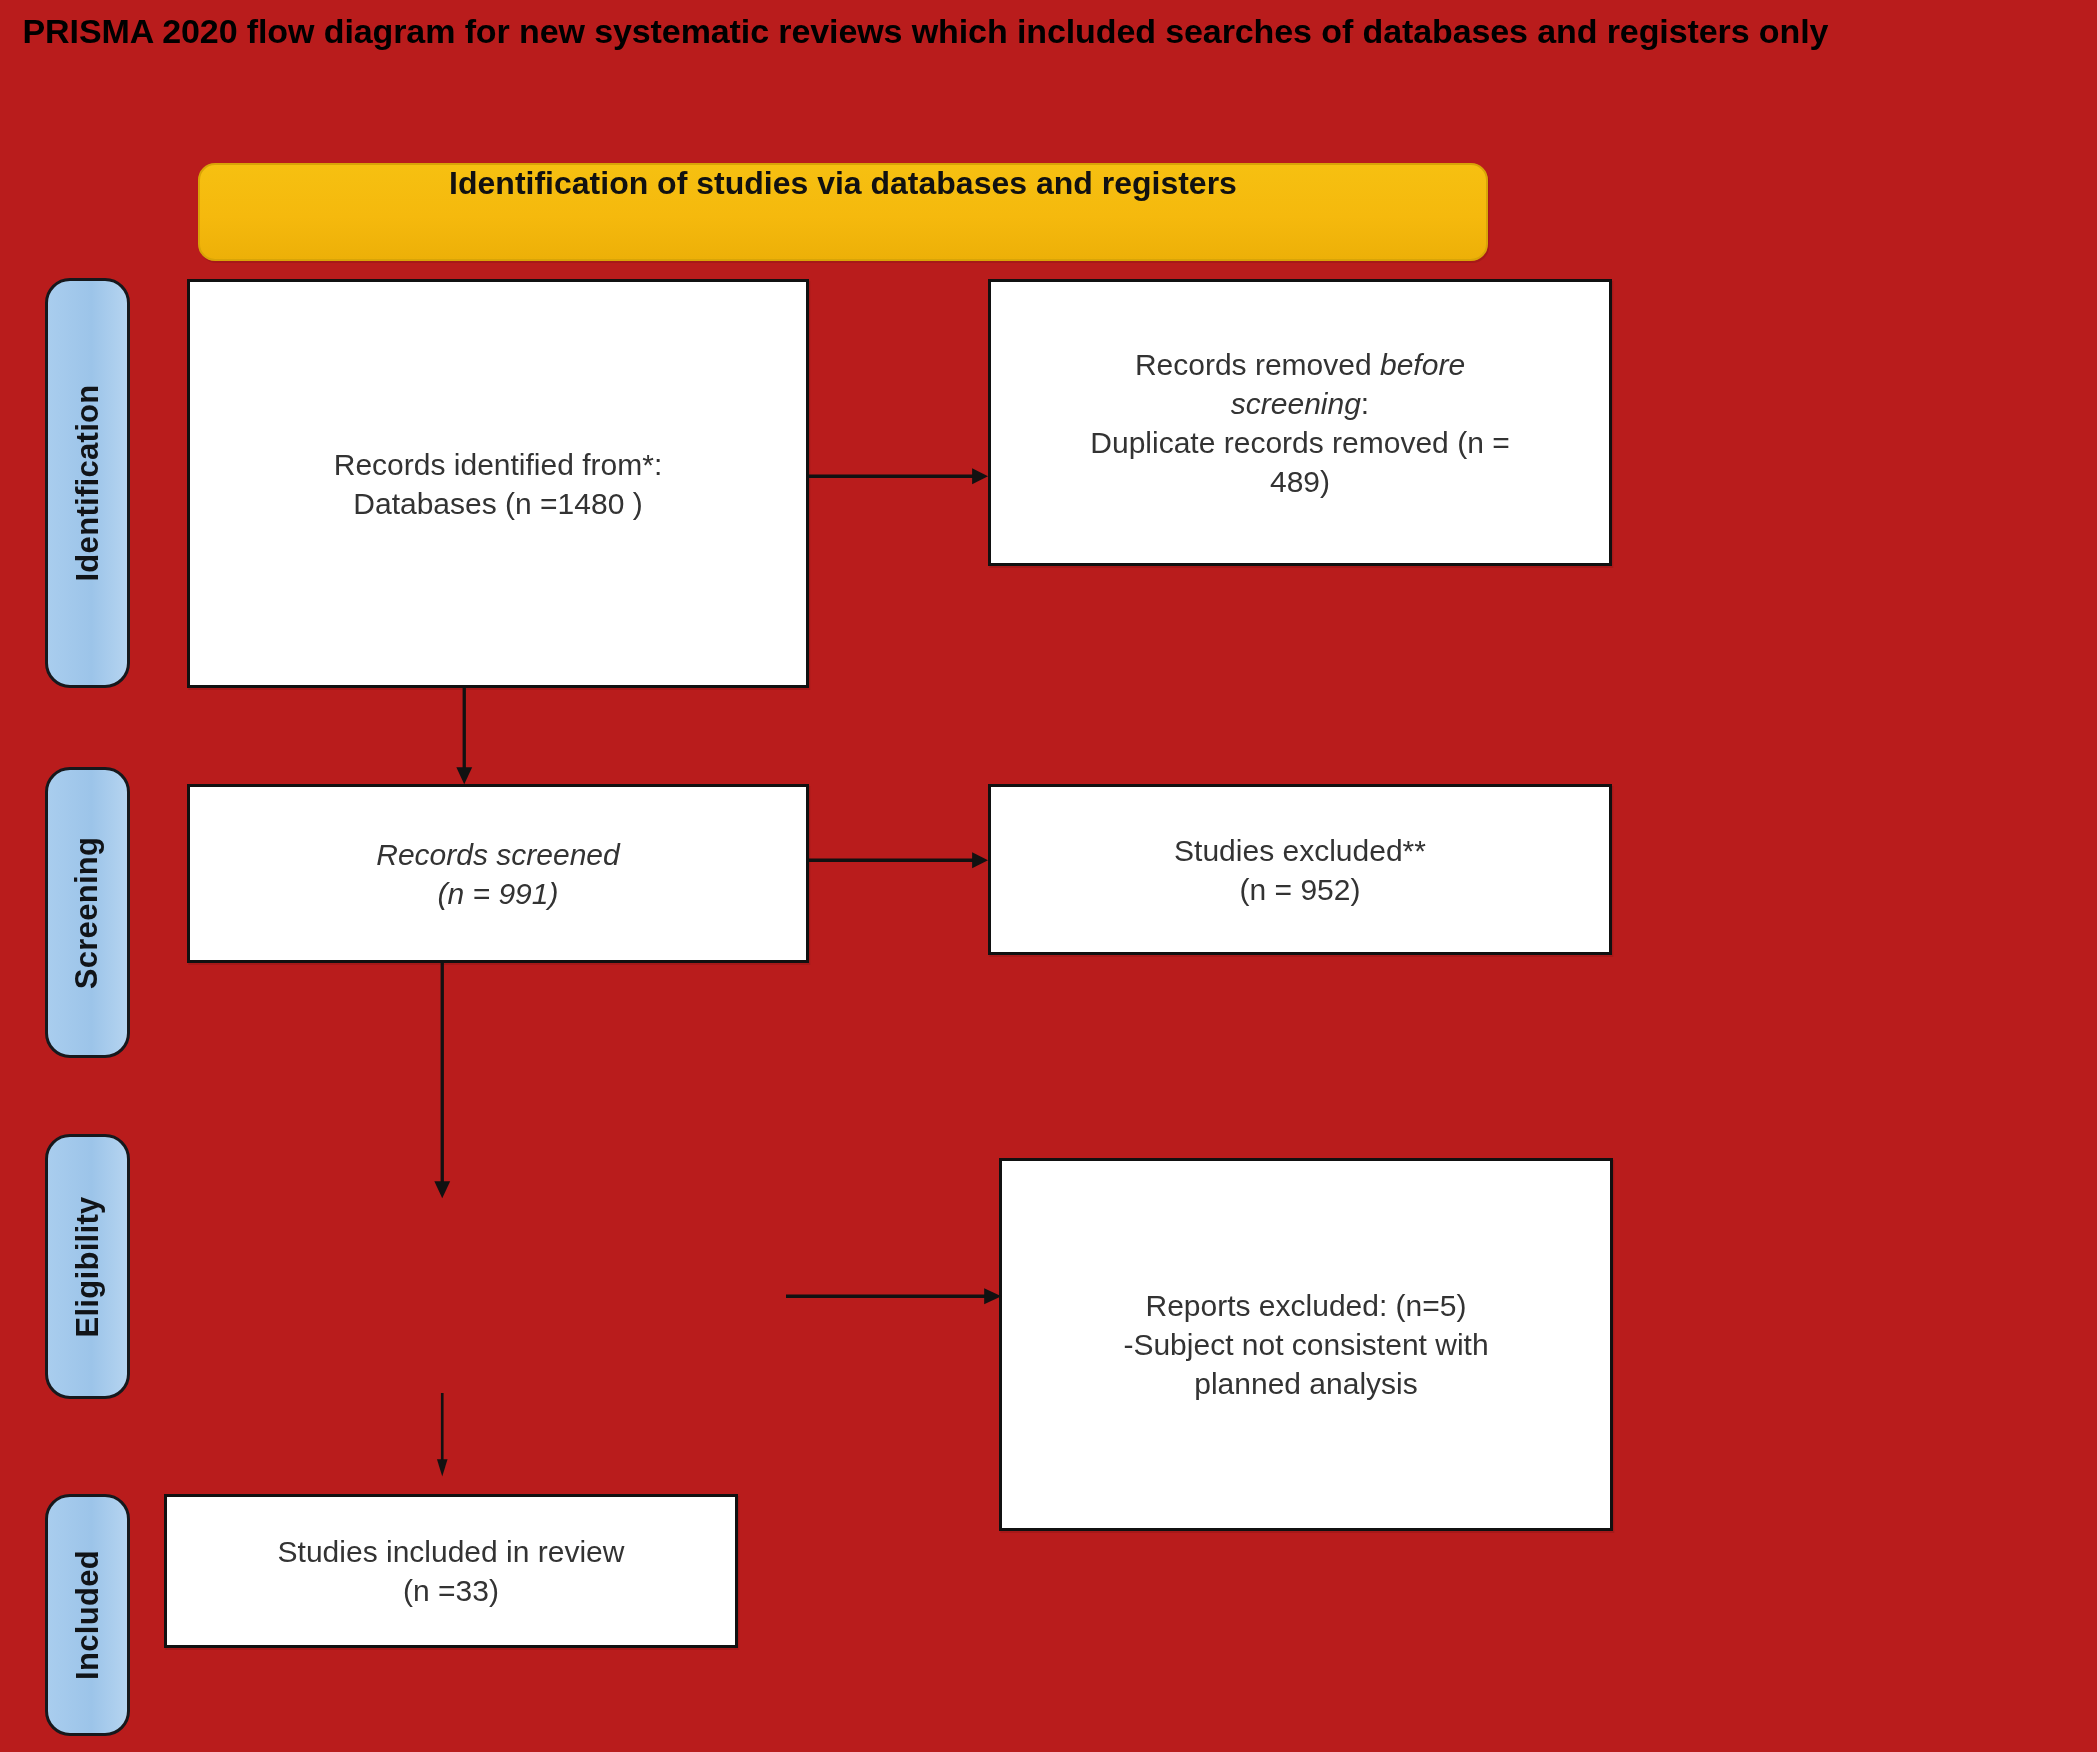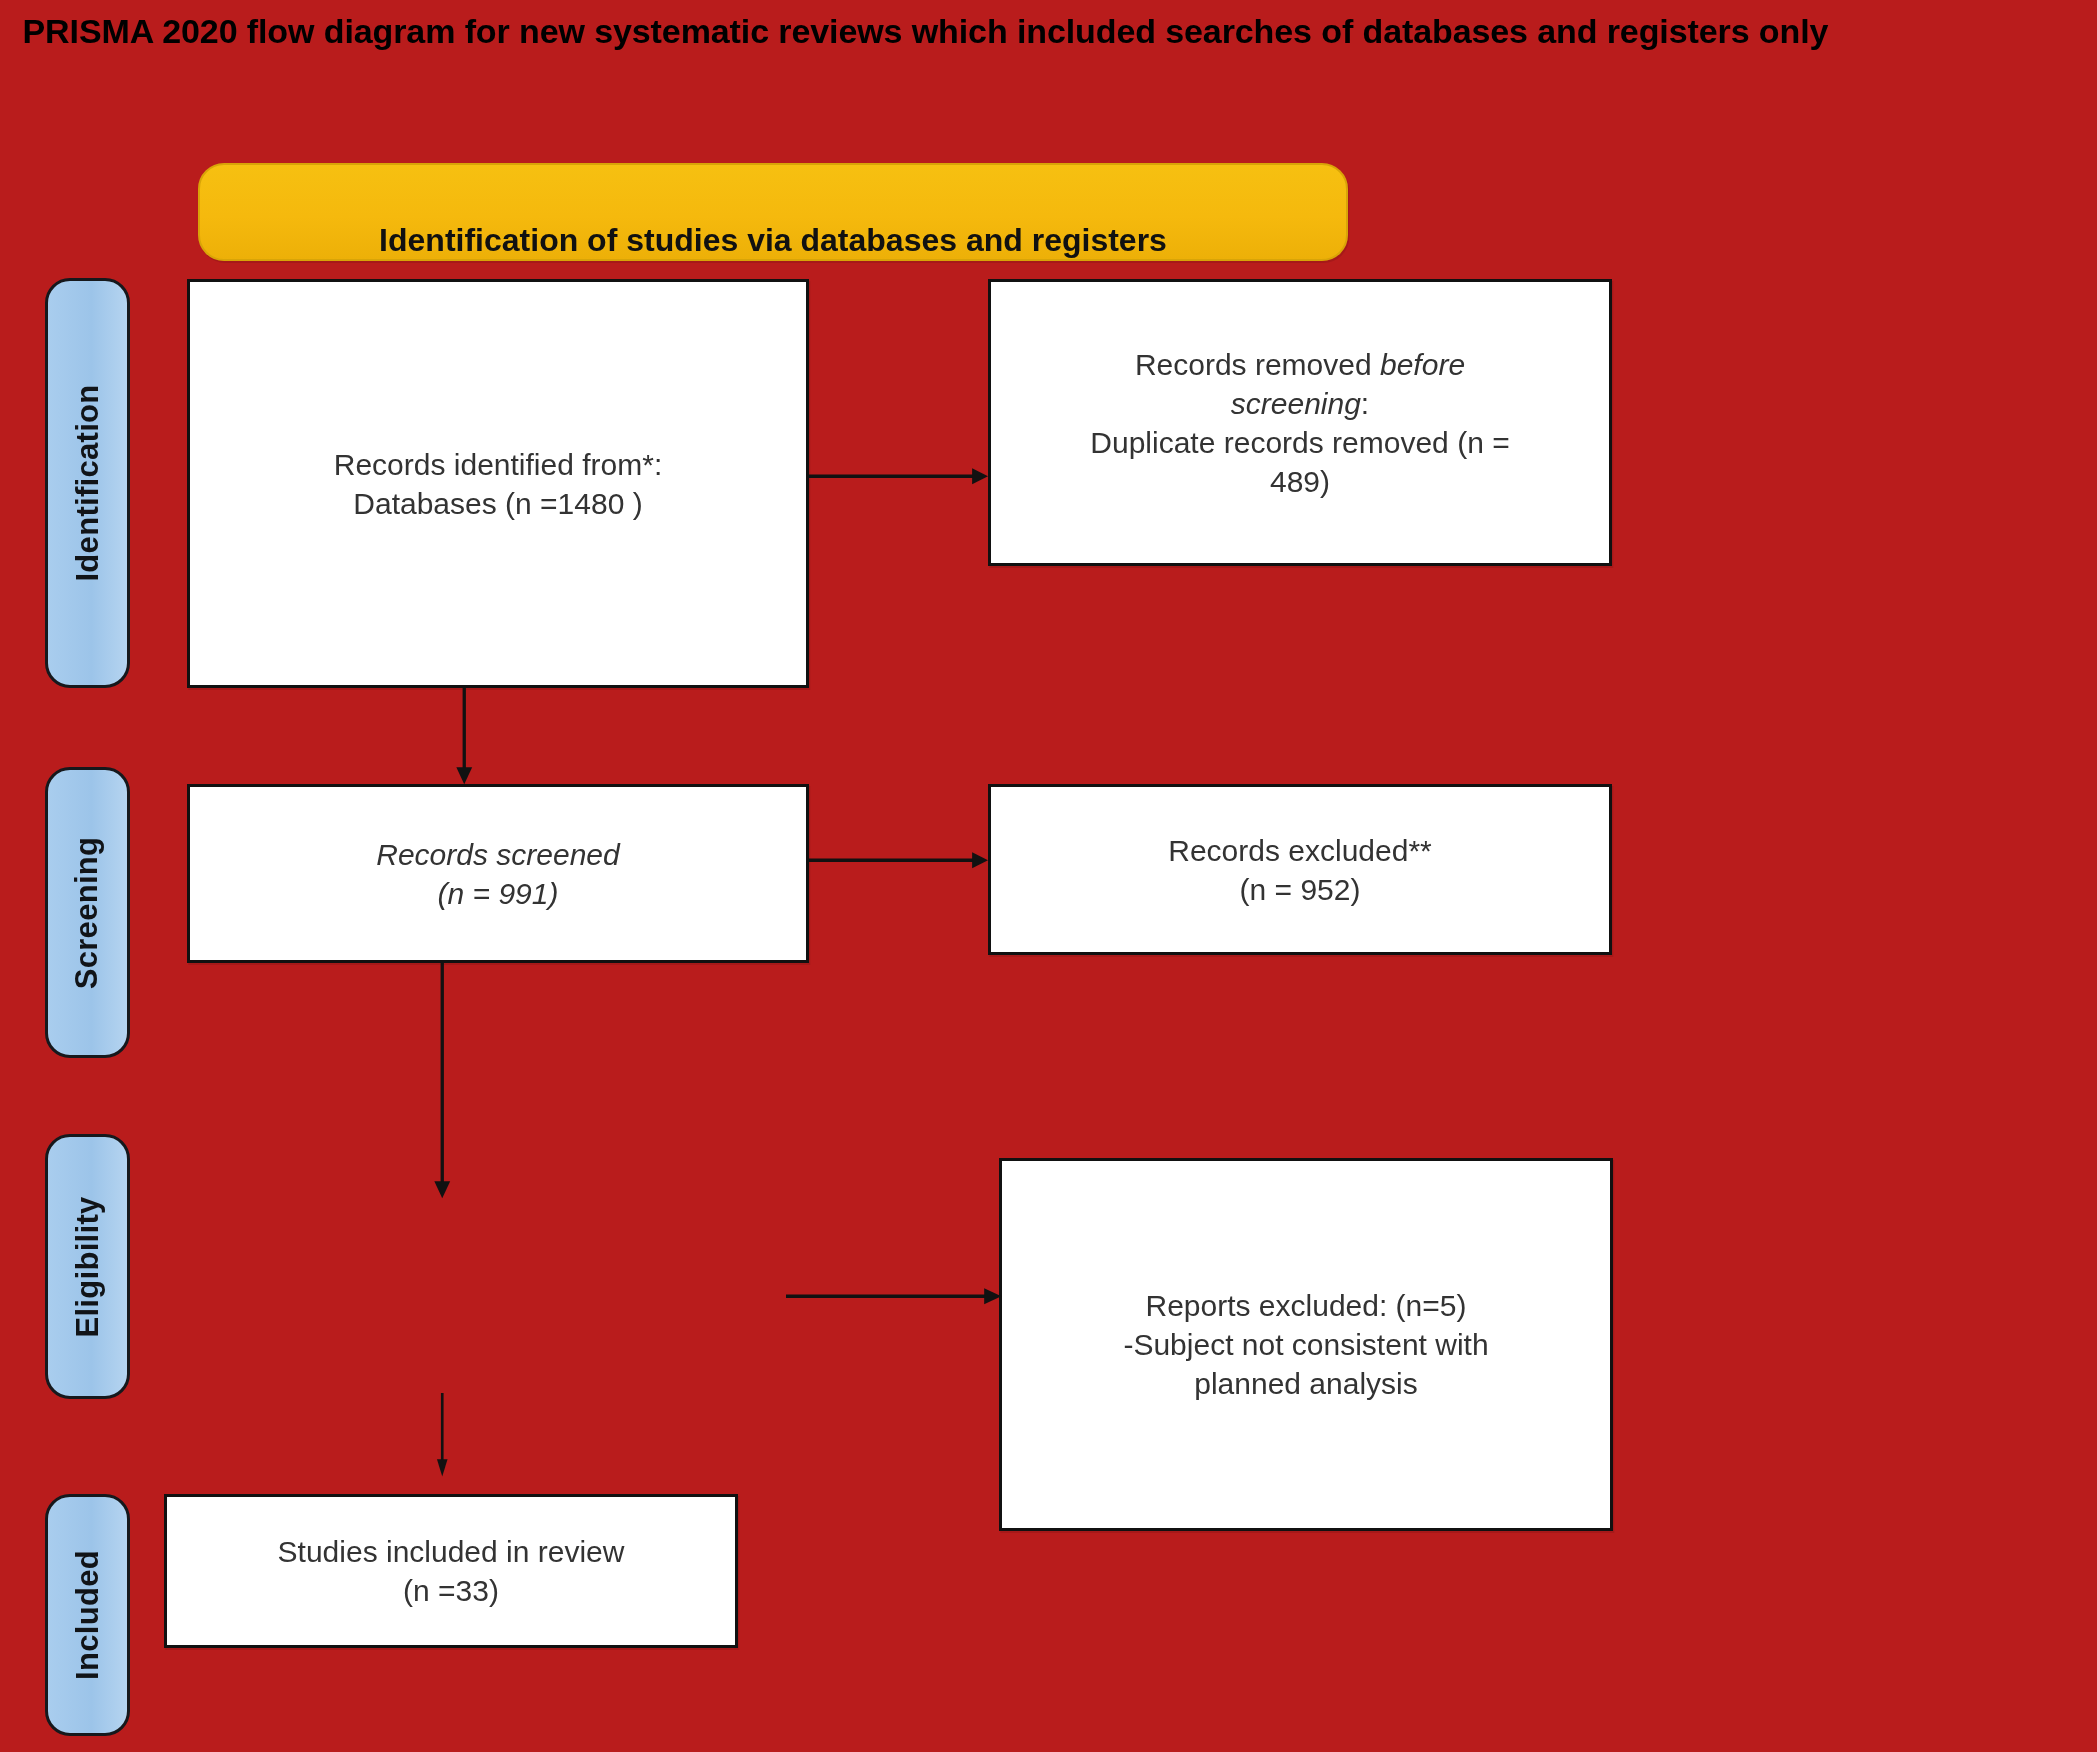--- a/index.html
+++ b/index.html
@@ -88,24 +88,24 @@
     overflow: visible;
   }
 </style>
 </head>
 <body>
 
 <div id="page">
 
   <div class="page-title">PRISMA 2020 flow diagram for new systematic reviews which included searches of databases and registers only</div>
 
-  <div style="position:absolute; left:198px; top:163px; width:1150px; height:98px;
+  <div style="position:absolute; left:198px; top:163px; width:1290px; height:98px;
               background:linear-gradient(to bottom,#F6C011 0%,#F5B90D 55%,#EDB008 100%);
-              border:2.6px solid #D9A407; border-radius:26px; box-sizing:border-box;
-              display:flex; align-items:flex-end; justify-content:center;
+              border:2.6px solid #D9A407; border-radius:17px; box-sizing:border-box;
+              display:flex; align-items:flex-start; justify-content:center;
               box-shadow:1.3px 2px 0 rgba(0,0,0,0.10);">
     <span style="font-size:32px; font-weight:bold; color:#111111; font-family:'Liberation Sans', sans-serif;">Identification of studies via databases and registers</span>
   </div>
 
   <div class="stage-pill" style="left:45px; top:278px; width:85px; height:410px;">
     <span class="stage-label">Identification</span>
   </div>
 
   <div class="stage-pill" style="left:45px; top:767px; width:85px; height:291px;">
     <span class="stage-label">Screening</span>
@@ -155,21 +155,21 @@
 
   <div class="flow-box" style="left:187px; top:784px; width:622px; height:179px;font-style:italic;">
     <div class="box-text">
       <div>Records screened</div>
       <div>(n = 991)</div>
     </div>
   </div>
 
   <div class="flow-box" style="left:988px; top:784px; width:624px; height:171px;">
     <div class="box-text">
-      <div>Records excluded**</div>
+      <div>Studies excluded**</div>
       <div>(n = 952)</div>
     </div>
   </div>
 
   <div class="conn" style="left:808px; top:847px; width:182px; height:26.5px;">
     <svg width="182" height="26.5" viewBox="0 0 275 40">
       <line x1="0" y1="20" x2="255" y2="20" stroke="#111111" stroke-width="5"></line>
       <polygon points="248,8 272,20 248,32" fill="#111111"></polygon>
     </svg>
   </div>

